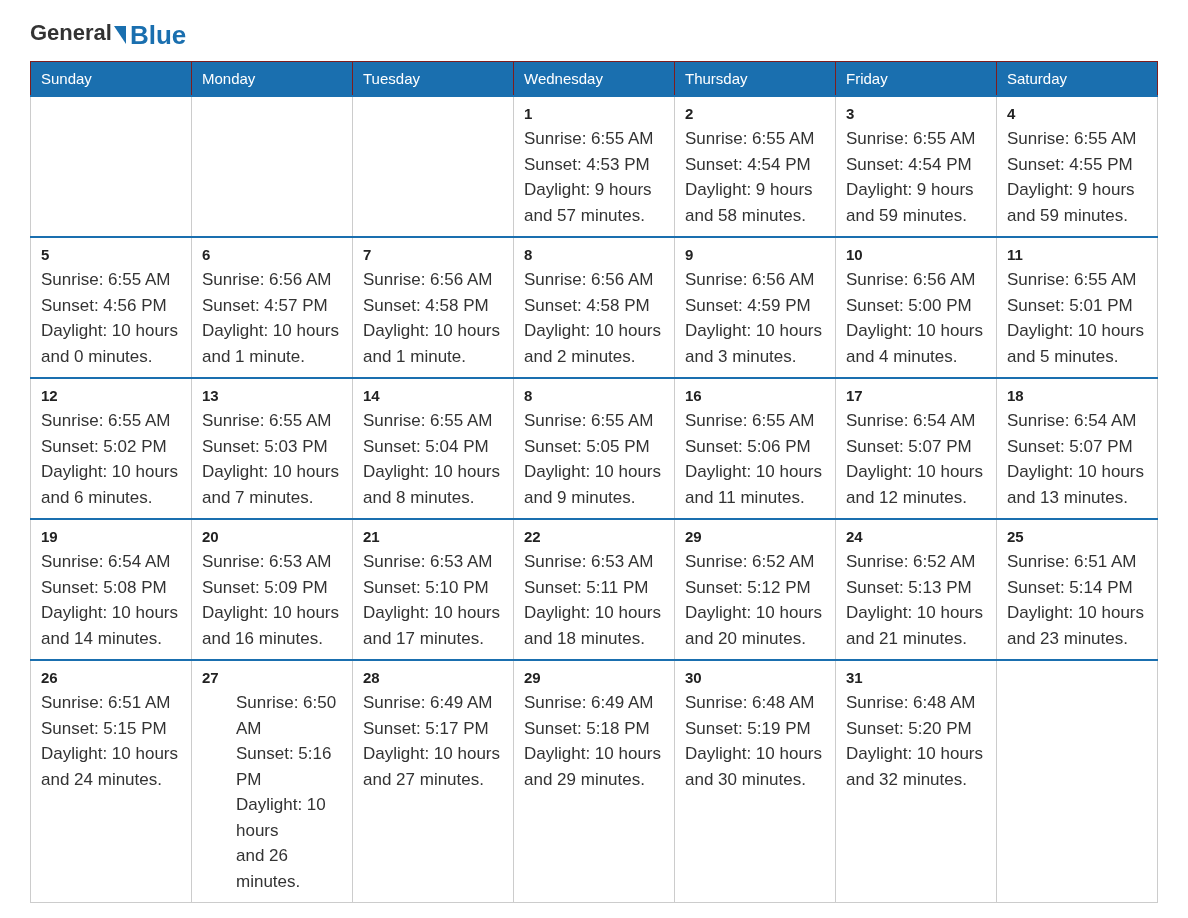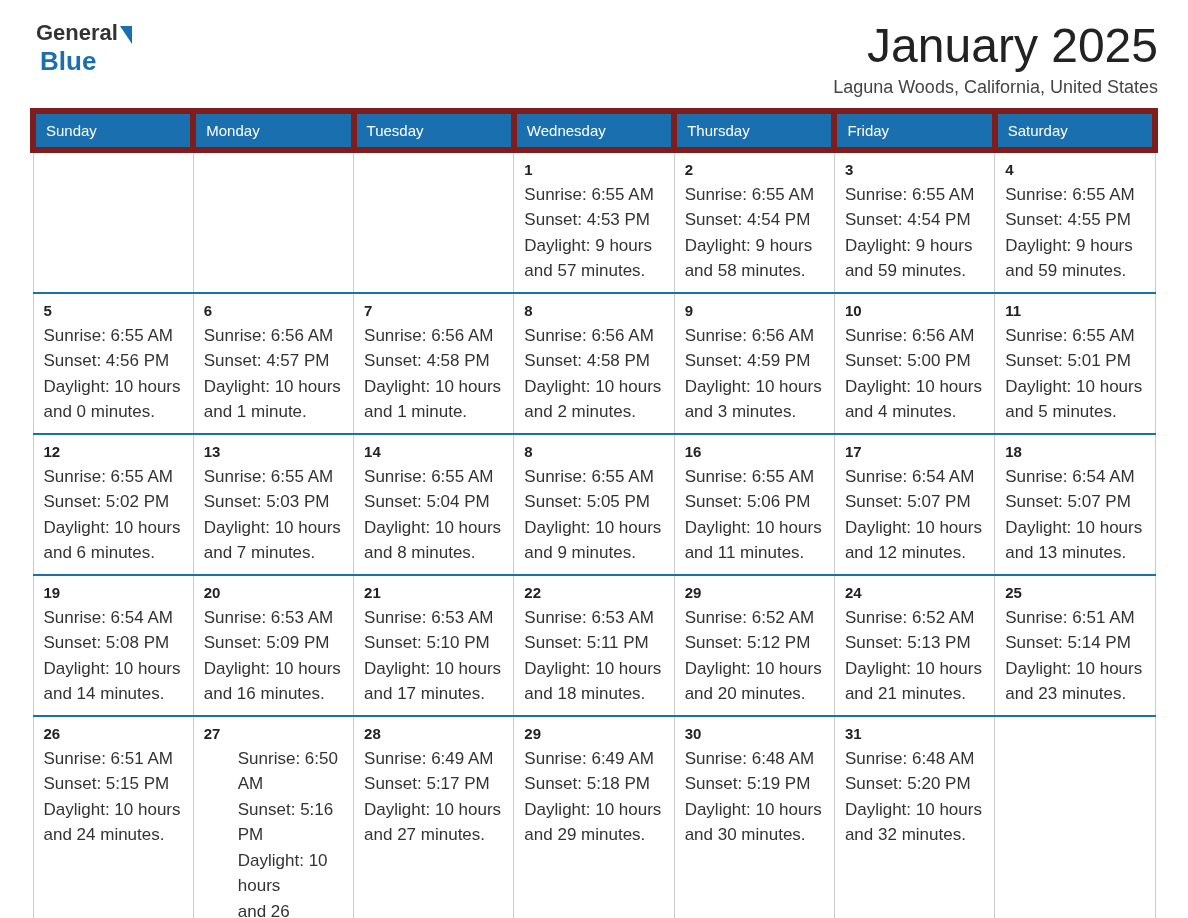--- a/index.html
+++ b/index.html
@@ -53,21 +53,21 @@
       width: 100%;
       border-collapse: collapse;
       margin-top: 10px;
     }
     .calendar-table thead tr th {
       background-color: #1a6faf;
       color: #fff;
       font-size: 15px;
       font-weight: normal;
       padding: 8px 10px;
-      border: 6px solid #7f1d1d;
+      border: 1px solid #7f1d1d;
       text-align: left;
     }
     .calendar-table tbody tr td {
       border: 1px solid #ccc;
       vertical-align: top;
       padding: 8px 10px;
       width: 14.28%;
       min-height: 100px;
       font-size: 13px;
       color: #333;
@@ -85,23 +85,21 @@
       line-height: 1.5;
     }
     .calendar-table tbody tr td.empty {
       background: #fff;
     }
     .calendar-table tbody tr {
       border-top: 2px solid #1a6faf;
     }
     .logo-wrapper {
       display: flex;
-      flex-direction: column;
       align-items: flex-start;
-      margin-left: 6px;
     }
     .logo-line1 {
       display: flex;
       align-items: center;
     }
     .logo-line2 {
       display: flex;
       align-items: center;
       margin-left: 4px;
     }
@@ -112,24 +110,20 @@
 <div class="header">
   <div class="logo-wrapper">
     <div class="logo-line1">
       <span class="logo-text-general">General</span>
       <div class="logo-triangle"></div>
     </div>
     <div class="logo-line2">
       <span class="logo-text-blue">Blue</span>
     </div>
   </div>
-  <div class="title-area">
-    <div class="month-title">January 2025</div>
-    <div class="location-title">Laguna Woods, California, United States</div>
-  </div>
 </div>
 
 <table class="calendar-table">
   <thead>
     <tr id="header-row">
     <th>Sunday</th>
         <th>Monday</th>
         <th>Tuesday</th>
         <th>Wednesday</th>
         <th>Thursday</th>

